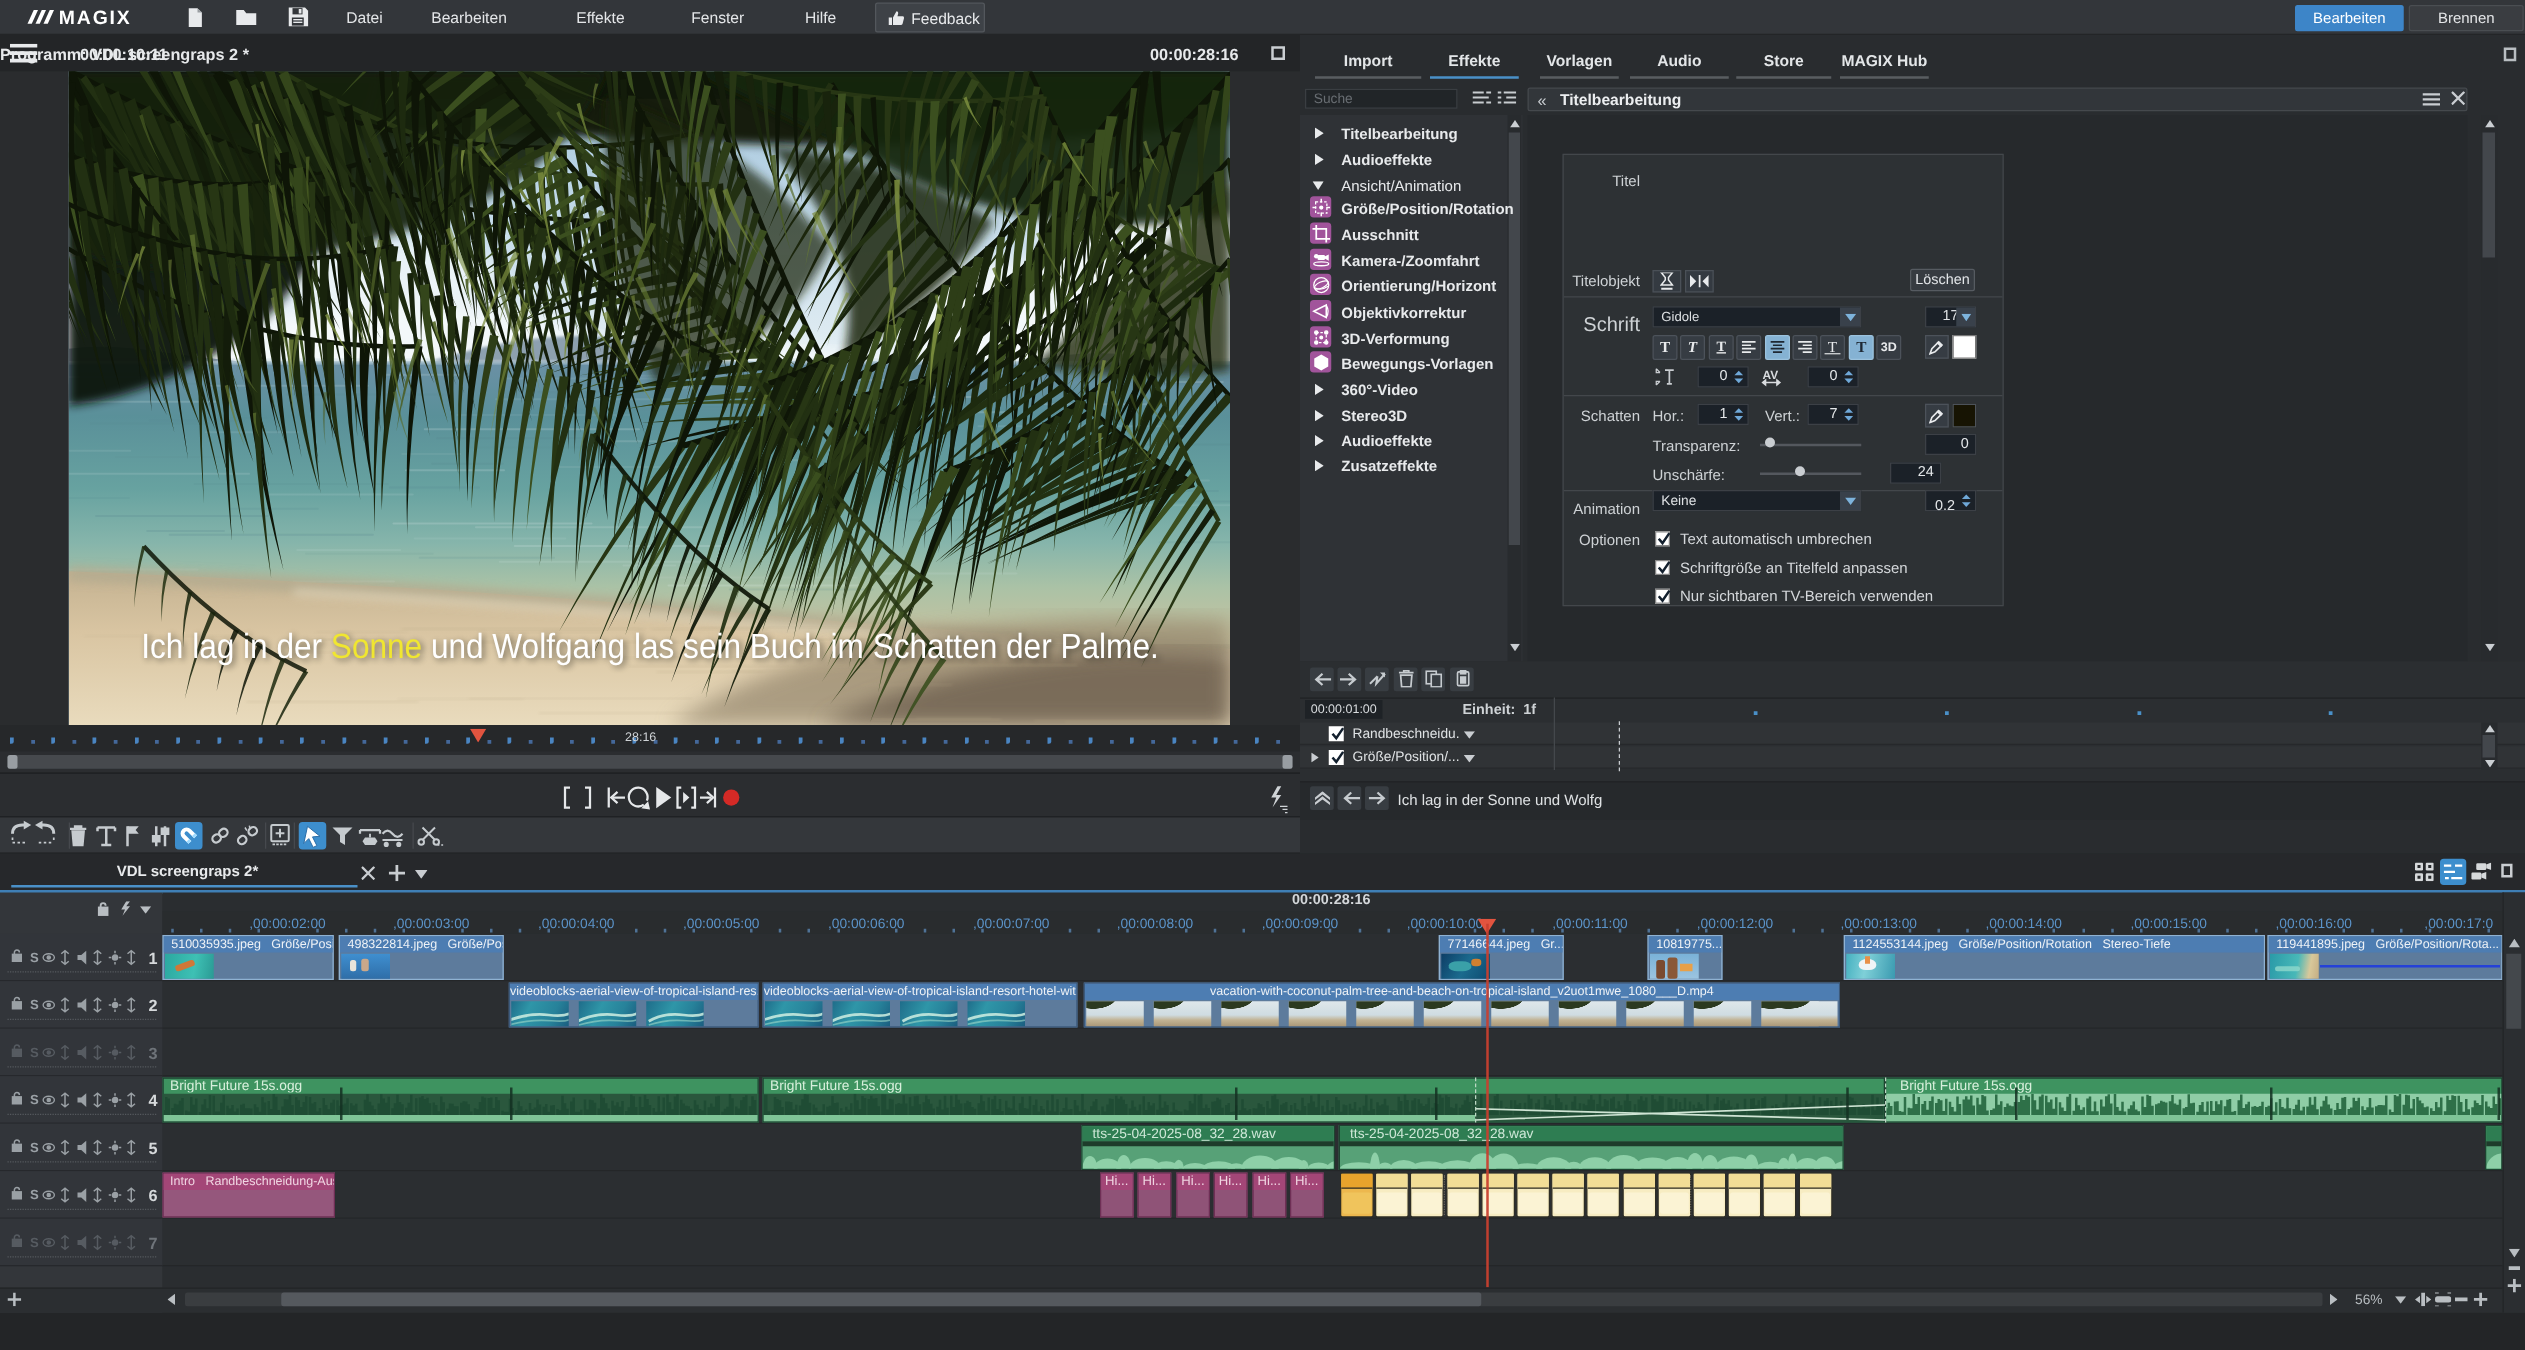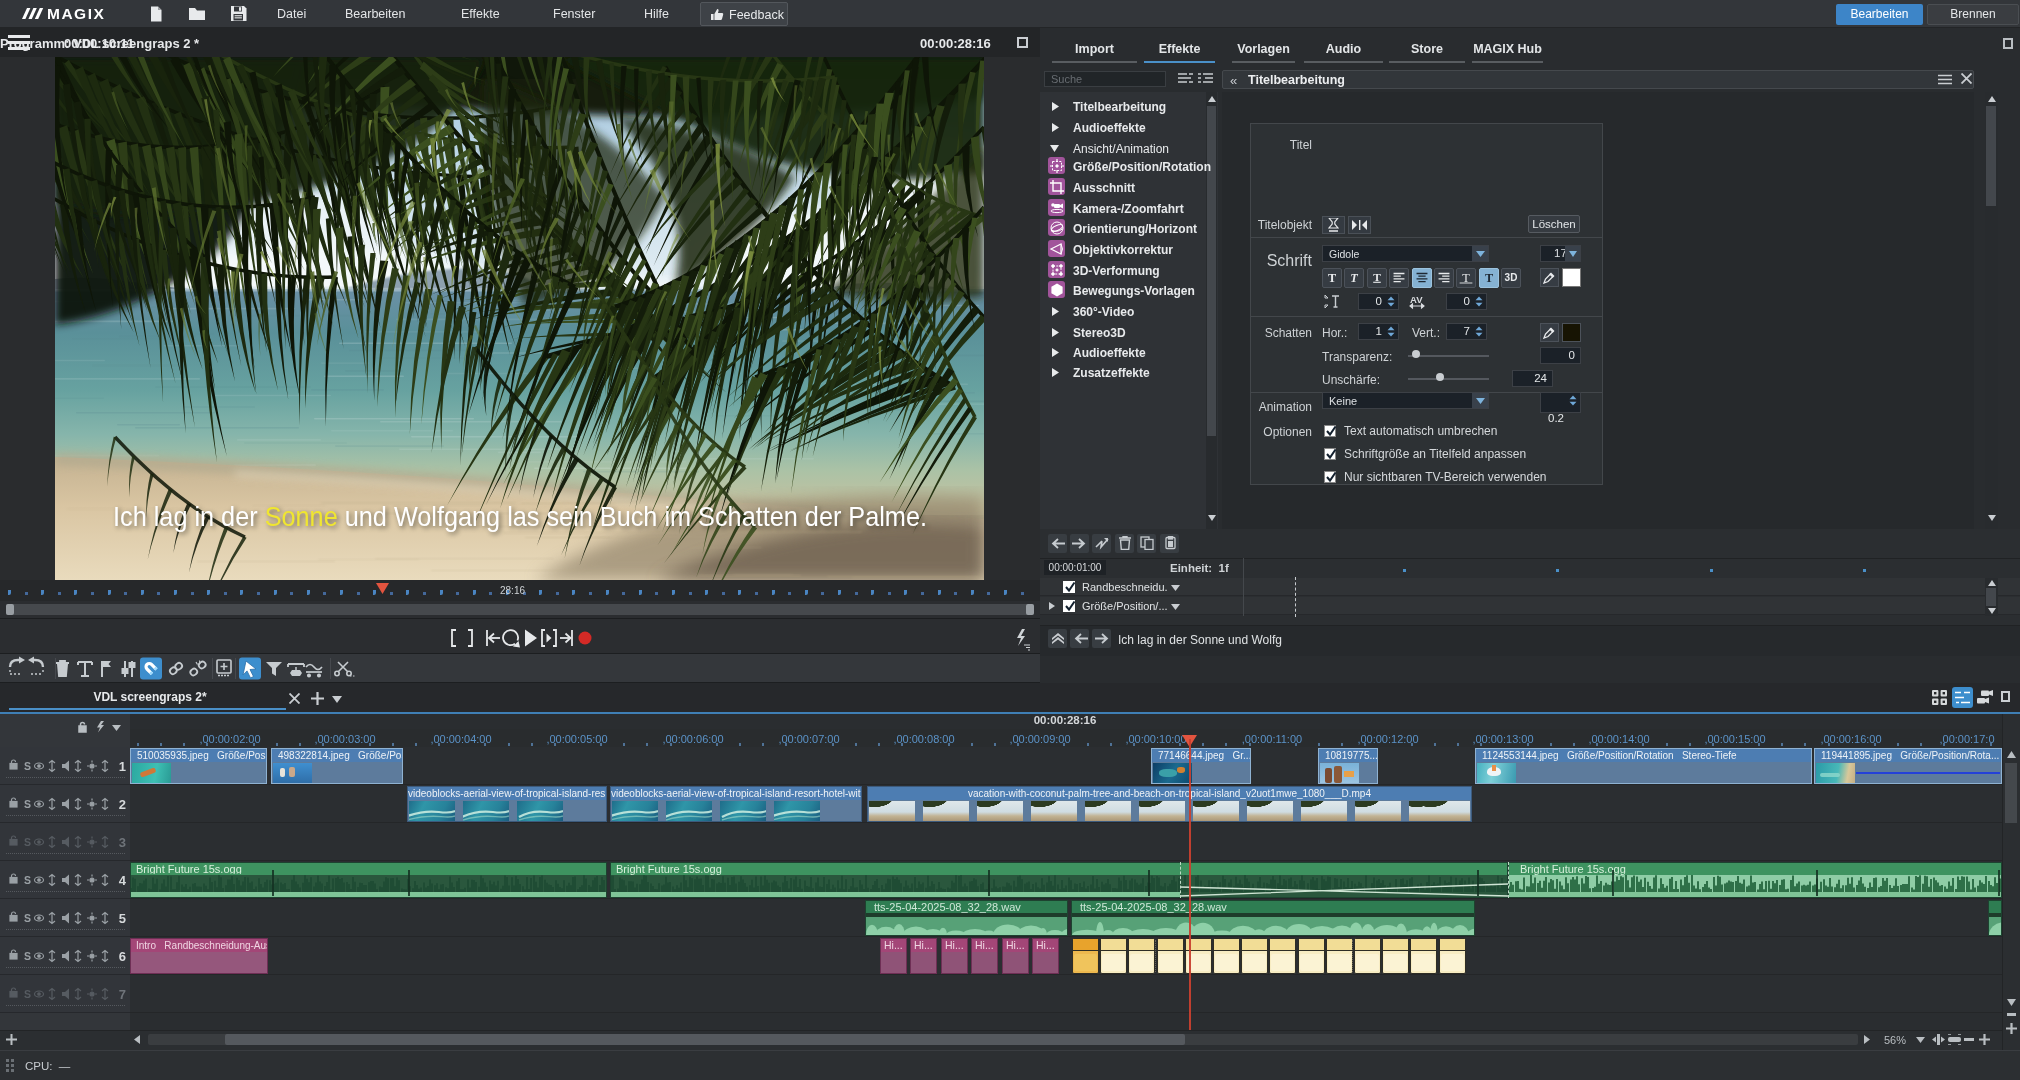--- a/index.html
+++ b/index.html
@@ -1535,21 +1535,21 @@
       <div class="abs" style="left:368px;top:350px;width:81px;height:2px;background:#54585e"></div>
       <div class="abs" style="left:396px;top:345px;width:8px;height:8px;border-radius:50%;background:#c9cdd1"></div>
       <div class="abs" style="left:472px;top:342px;width:41px;height:17px;background:#1b2128;border:1px solid #3c4046;color:#e4e7e9;font-size:11.5px;text-align:right;padding:1px 5px 0 0">24</div>
       <div class="abs" style="left:211px;top:364px;width:351px;height:1px;background:#43474b"></div>
       <div class="abs" style="left:152px;top:372px;width:120px;color:#ced2d5;font-size:12px;text-align:right">Animation</div>
       <div class="abs" style="left:282px;top:364px;width:167px;height:17px;background:#1b2128;border:1px solid #3c4046;color:#dde0e3;font-size:11px;padding:2px 0 0 6px">Keine</div>
       <div class="abs" style="left:432px;top:365px;width:16px;height:15px;background:#39414b"></div>
       <svg class="ic" style="left:436px;top:370px" width="9" height="6" viewBox="0 0 9 6">
         <path d="M0 0 h9 l-4.5 6 z" fill="#7db3dc"></path>
       </svg>
-      <div class="abs" style="left:500px;top:364px;width:41px;height:17px;background:#1b2128;border:1px solid #3c4046;color:#e4e7e9;font-size:11.5px;text-align:right;padding:19px 16px 0 0">0.2</div>
+      <div class="abs" style="left:500px;top:364px;width:41px;height:17px;background:#1b2128;border:1px solid #3c4046;color:#e4e7e9;font-size:11.5px;text-align:right;padding:6px 16px 0 0">0.2</div>
       <svg class="ic" style="left:529px;top:367px" width="8" height="11" viewBox="0 0 8 11">
         <path d="M0.5 4.2 L4 0.5 L7.5 4.2 Z" fill="#6fa8d8"></path>
         <path d="M0.5 6.8 L4 10.5 L7.5 6.8 Z" fill="#6fa8d8"></path>
       </svg>
       <div class="abs" style="left:152px;top:397px;width:120px;color:#ced2d5;font-size:12px;text-align:right">Optionen</div>
       <div class="abs" style="left:284px;top:397px;width:12px;height:12px;background:#fff;border:1px solid #888"></div>
       <svg class="ic" style="left:285px;top:397px" width="12" height="12" viewBox="0 0 12 12">
         <path d="M2 6 l3 3.5 L10.5 1.5" stroke="#13202e" stroke-width="2" fill="none"></path>
       </svg>
       <div class="abs" style="left:304px;top:396px;color:#d5d8db;font-size:12px">Text automatisch umbrechen</div>
@@ -2337,25 +2337,12 @@
       <div class="abs" style="left:2005px;top:80px;width:12px;height:60px;background:#44484c"></div>
       <svg class="ic" style="left:2007px;top:316px" width="9" height="7" viewBox="0 0 9 7">
         <path d="M0 0 L4.5 7 L9 0 Z" fill="#b9bec2"></path>
       </svg>
       <div class="abs" style="left:2007px;top:330px;width:9px;height:2.5px;background:#b9bec2"></div>
       <svg class="ic" style="left:2006px;top:340px" width="11" height="11" viewBox="0 0 11 11">
         <path d="M5.5 0 v11 M0 5.5 h11" stroke="#b9bec2" stroke-width="2.2"></path>
       </svg>
 </div>
 
-<div class="abs" style="left:0;top:1050px;width:2020px;height:30px;background:#2c2f32;border-top:1px solid #3a3d41">
- <svg class="ic" style="left:6px;top:8px" width="14" height="14" viewBox="0 0 14 14">
-        <g fill="#6a6f74">
-          <rect x="0" y="0" width="3" height="3"></rect>
-          <rect x="5" y="0" width="3" height="3"></rect>
-          <rect x="0" y="5" width="3" height="3"></rect>
-          <rect x="5" y="5" width="3" height="3"></rect>
-          <rect x="0" y="10" width="3" height="3"></rect>
-          <rect x="5" y="10" width="3" height="3"></rect>
-        </g>
-      </svg>
- <div class="abs" style="left:25px;top:9px;color:#c8ccd0;font-size:11.5px">CPU:&nbsp;&nbsp;—</div>
-</div>
 </div>
 </body></html>

